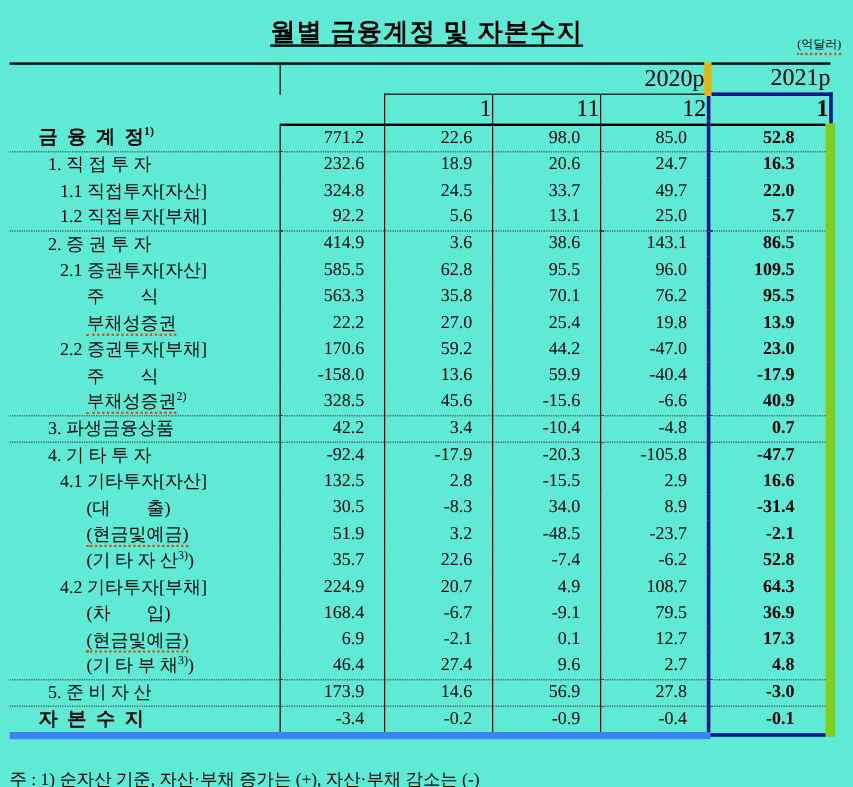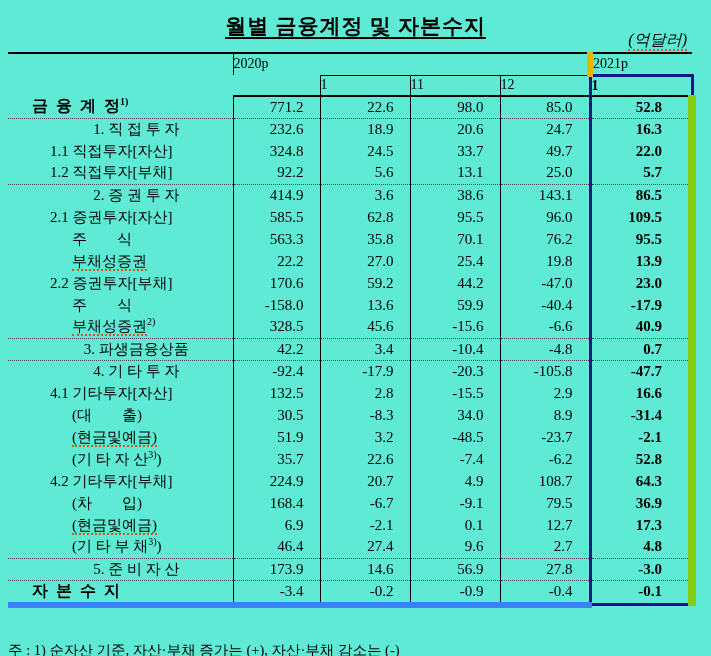--- a/index.html
+++ b/index.html
@@ -18,58 +18,57 @@
     top: 12px; left: 0; width: 100%;
     text-align: center;
     font-size: 21px;
     font-weight: bold;
     letter-spacing: 1px;
     text-decoration: underline;
     text-underline-offset: 4px;
   }
   .unit {
     position: absolute;
-    top: 30px; right: 24px;
-    font-size: 16px;
-    font-style: italic;
+    top: 30px; right: 10px;
+    font-size: 10px;
   }
   .unit span { border-bottom: 2px dotted #cc5a1e; padding-bottom: 1px; }
 
   table.acct {
     position: absolute;
     top: 52px; left: 8px;
     width: 684px;
     border-collapse: collapse;
     table-layout: fixed;
     border-top: 2px solid #000;
     font-size: 15px;
   }
   col.c-label  { width: 225px; }
   col.c-annual { width: 87px; }
   col.c-m      { width: 90px; }
   col.c-hl     { width: 102px; }
 
-  thead th { font-weight: normal; font-size: 14px; text-align: left; }
+  thead th { font-weight: normal; font-size: 20px; text-align: right; }
   tr.h1 th { height: 22px; }
   tr.h2 th { height: 21px; }
   th.g2020 { border-left: 1px solid #000; }
   th.g2021 { border-left: 6px solid #eab308; }
   tr.h2 th.sub  { border-left: 1px solid #000; border-top: 1px solid #000; }
   tr.h2 th.hl   {
     border-left: 3px solid #14148c;
     border-right: 3px solid #14148c;
     border-top: 3px solid #14148c;
     font-weight: bold;
   }
   thead tr.h2 th { border-bottom: 2px solid #000; }
 
   tbody td { height: 22px; }
   td.lbl { white-space: pre; overflow: hidden; }
   td.ind0 { padding-left: 24px; font-weight: bold; font-size: 16px; }
-  td.ind1 { padding-left: 32px; text-align: center; }
+  td.ind1 { padding-left: 32px; }
   td.ind2 { padding-left: 42px; }
   td.ind3 { padding-left: 64px; }
   td.num {
     text-align: right;
     padding-right: 16px;
     border-left: 1px solid #000;
   }
   td.num.hl {
     border-left: 3px solid #14148c;
     border-right: 8px solid #84cc16;

